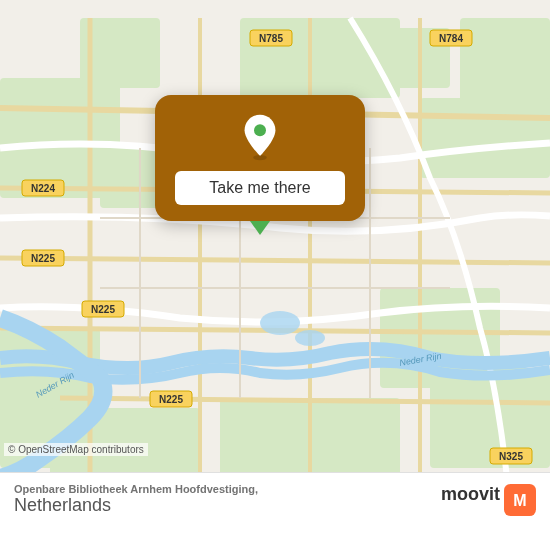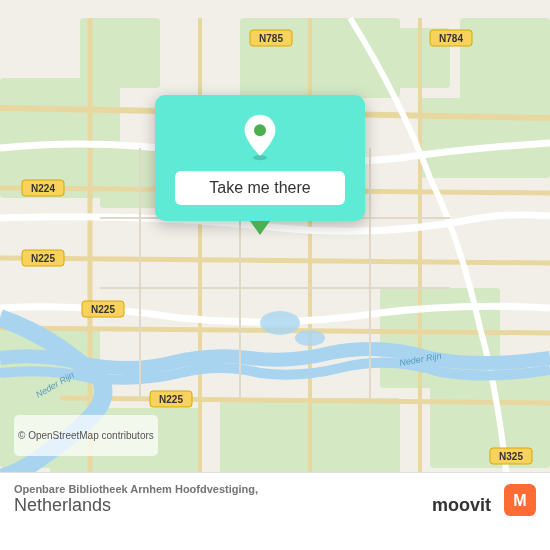--- a/index.html
+++ b/index.html
@@ -25,22 +25,22 @@
       top: 0; left: 0;
       width: 100%; height: 100%;
     }
 
     
     #popup-card {
       position: absolute;
       top: 95px;
       left: 155px;
       width: 210px;
-      background: #5eead4;
-      border-radius: 10px;
+      background: #a16207;
+      border-radius: 16px;
       display: flex;
       flex-direction: column;
       align-items: center;
       padding: 18px 20px 16px;
       box-shadow: 0 4px 16px rgba(0,0,0,0.25);
       z-index: 10;
     }
 
     #popup-card::after {
       content: '';
@@ -98,45 +98,45 @@
       color: #737373;
     }
 
     #location-country {
       font-size: 18px;
       color: #555;
     }
 
     #moovit-logo {
       display: flex;
-      align-items: flex-end;
-      gap: 13px;
+      align-items: flex-start;
+      gap: 4px;
     }
 
     #moovit-text {
       font-size: 18px;
       font-weight: bold;
       color: #333;
     }
 
     #moovit-icon {
       width: 32px;
       height: 32px;
     }
 
     
     #osm-credit {
       position: absolute;
       bottom: 70px;
-      left: 14px;
+      left: 4px;
       font-size: 10px;
       color: #555;
       background: rgba(255,255,255,0.7);
-      padding: 15px 4px;
-      border-radius: 5px;
+      padding: 1px 4px;
+      border-radius: 0;
       z-index: 5;
     }
   </style>
 </head>
 <body>
 
 <div id="map-container">
 
   <svg id="map-svg" viewBox="0 0 550 490" xmlns="http://www.w3.org/2000/svg">
 

